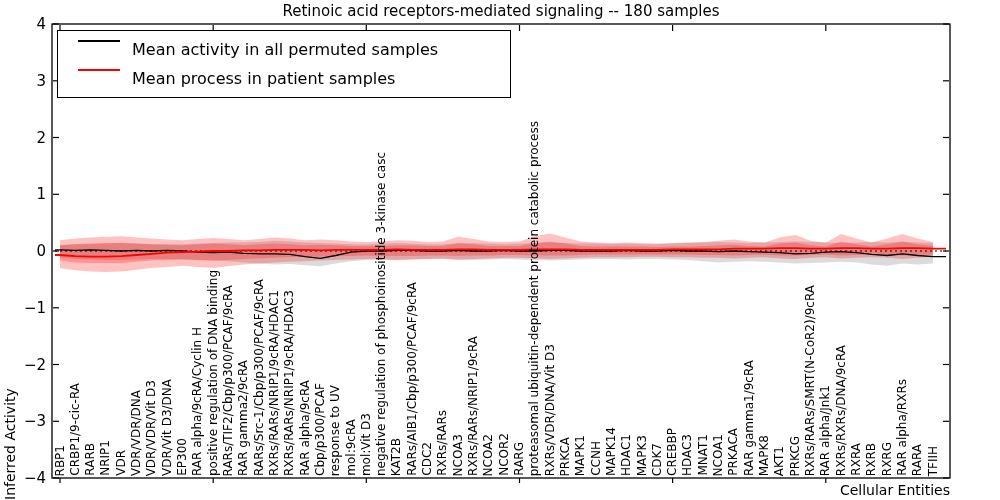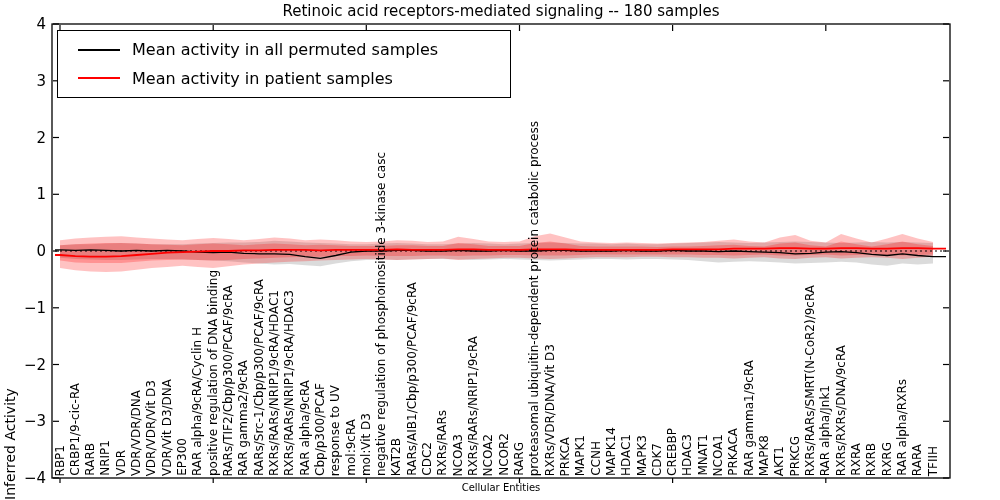--- a/index.html
+++ b/index.html
@@ -3,28 +3,28 @@
 <meta charset="utf-8">
 <style>
   html,body{margin:0;padding:0;background:#ffffff;}
   #fig{position:relative;width:1000px;height:500px;background:#fff;
        font-family:"DejaVu Sans","Liberation Sans",sans-serif;overflow:hidden;}
   #plot-svg{position:absolute;left:0;top:0;z-index:1;}
   .title{position:absolute;left:52px;top:2px;width:898px;text-align:center;
          font-size:15px;color:#000;z-index:6;}
   .ylabel{position:absolute;left:2px;top:0;height:500px;display:flex;align-items:center;
           writing-mode:vertical-rl;transform:rotate(180deg);font-size:14px;color:#000;z-index:6;}
-  .xlabel{position:absolute;left:52px;top:482px;width:898px;text-align:center;
-          font-size:10px;color:#000;z-index:6;}
+  .xlabel{position:absolute;left:52px;top:482px;width:898px;text-align:right;
+          font-size:14px;color:#000;z-index:6;}
   .ytick{position:absolute;width:34px;text-align:right;font-size:15px;color:#000;z-index:6;}
   .xlab{position:absolute;writing-mode:vertical-rl;transform:rotate(180deg);
         font-size:12px;line-height:15px;color:#000;white-space:nowrap;z-index:5;}
   .legend{position:absolute;left:57px;top:30px;width:452px;height:66px;background:#fff;
           border:1.4px solid #000;z-index:10;display:flex;flex-direction:column;justify-content:space-evenly;}
-  .lrow{display:flex;align-items:center;padding-left:20px;}
+  .lrow{display:flex;padding-left:20px;}
   .lline{display:inline-block;width:42px;height:0;border-top:2px solid #000;margin-right:12px;}
   .ltext{font-size:16px;color:#000;}
 </style>
 </head>
 <body>
 
 <div id="fig">
   <svg id="plot-svg" width="1000" height="500">
       <polygon points="60.0,245.3 75.3,244.2 90.6,244.2 105.9,243.6 121.3,243.1 136.6,243.6 151.9,244.2 167.2,244.2 182.5,244.2 197.8,243.6 213.2,243.1 228.5,242.5 243.8,242.5 259.1,241.9 274.4,240.8 289.7,241.4 305.1,242.5 320.4,243.1 335.7,243.6 351.0,244.2 366.3,244.2 381.6,243.6 397.0,243.1 412.3,243.6 427.6,244.2 442.9,244.2 458.2,243.6 473.5,243.1 488.8,243.6 504.2,244.2 519.5,243.6 534.8,243.1 550.1,242.5 565.4,243.1 580.7,243.6 596.1,243.6 611.4,244.2 626.7,243.6 642.0,244.2 657.3,244.2 672.6,243.6 688.0,243.1 703.3,242.5 718.6,241.9 733.9,242.5 749.2,243.1 764.5,242.5 779.9,241.9 795.2,241.4 810.5,241.9 825.8,242.5 841.1,243.1 856.4,242.5 871.7,241.9 887.1,242.5 902.4,241.9 917.7,242.5 933.0,243.1 933.0,263.5 917.7,264.6 902.4,263.5 887.1,265.8 871.7,264.6 856.4,262.4 841.1,261.8 825.8,262.4 810.5,262.9 795.2,263.5 779.9,262.4 764.5,261.8 749.2,261.2 733.9,261.8 718.6,262.4 703.3,261.2 688.0,260.1 672.6,259.5 657.3,258.9 642.0,258.9 626.7,259.5 611.4,258.9 596.1,258.9 580.7,259.5 565.4,260.1 550.1,260.6 534.8,260.1 519.5,259.5 504.2,258.9 488.8,259.5 473.5,260.1 458.2,259.5 442.9,258.9 427.6,258.9 412.3,259.5 397.0,260.1 381.6,259.5 366.3,260.1 351.0,261.2 335.7,263.5 320.4,266.3 305.1,265.2 289.7,264.1 274.4,264.6 259.1,263.5 243.8,262.4 228.5,261.2 213.2,260.6 197.8,260.1 182.5,259.5 167.2,258.9 151.9,258.9 136.6,259.5 121.3,260.1 105.9,260.1 90.6,259.5 75.3,258.9 60.0,257.8" fill="rgba(0,0,0,0.14)" stroke="none"></polygon>
       <polygon points="60.0,240.2 75.3,238.5 90.6,237.4 105.9,236.8 121.3,236.2 136.6,237.4 151.9,238.5 167.2,239.6 182.5,240.2 197.8,239.1 213.2,237.9 228.5,239.1 243.8,240.2 259.1,239.1 274.4,237.4 289.7,238.5 305.1,240.2 320.4,239.6 335.7,240.2 351.0,241.4 366.3,241.9 381.6,241.4 397.0,240.2 412.3,240.8 427.6,241.9 442.9,241.4 458.2,236.8 473.5,239.1 488.8,241.4 504.2,241.9 519.5,241.4 534.8,236.2 550.1,233.4 565.4,237.4 580.7,241.4 596.1,242.5 611.4,243.1 626.7,242.5 642.0,243.1 657.3,243.6 672.6,243.1 688.0,242.5 703.3,241.9 718.6,240.8 733.9,239.6 749.2,241.4 764.5,242.5 779.9,237.4 795.2,235.1 810.5,240.8 825.8,242.5 841.1,234.0 856.4,238.5 871.7,242.5 887.1,238.5 902.4,234.0 917.7,238.5 933.0,241.9 933.0,256.7 917.7,257.8 902.4,258.9 887.1,257.8 871.7,257.2 856.4,257.8 841.1,258.4 825.8,257.2 810.5,257.8 795.2,258.9 779.9,258.4 764.5,257.2 749.2,257.8 733.9,258.4 718.6,257.8 703.3,257.8 688.0,257.2 672.6,257.2 657.3,256.7 642.0,256.7 626.7,257.2 611.4,257.2 596.1,257.2 580.7,257.8 565.4,258.4 550.1,258.9 534.8,258.4 519.5,257.8 504.2,257.8 488.8,258.4 473.5,258.9 458.2,260.1 442.9,258.4 427.6,258.9 412.3,259.5 397.0,260.1 381.6,259.5 366.3,258.9 351.0,259.5 335.7,260.1 320.4,260.6 305.1,261.2 289.7,261.8 274.4,262.4 259.1,263.5 243.8,264.6 228.5,266.3 213.2,268.0 197.8,266.9 182.5,265.8 167.2,266.9 151.9,268.0 136.6,269.7 121.3,271.4 105.9,272.0 90.6,271.4 75.3,270.3 60.0,268.0" fill="rgba(255,0,0,0.24)" stroke="none"></polygon>
@@ -138,16 +138,16 @@
       <div class="xlab" style="left: 910.196px; bottom: 24px;">RARA</div>
       <div class="xlab" style="left: 925.512px; bottom: 24px;">TFIIH</div>
     </div>
   <div class="legend">
     <div class="lrow">
       <span class="lline" id="lline0" style="border-top-color: rgb(0, 0, 0);"></span>
       <span class="ltext">Mean activity in all permuted samples</span>
     </div>
     <div class="lrow">
       <span class="lline" id="lline1" style="border-top-color: rgb(255, 0, 0);"></span>
-      <span class="ltext">Mean activity in patient samples</span>
+      <span class="ltext">Mean process in patient samples</span>
     </div>
   </div>
 </div>
 
 </body></html>

